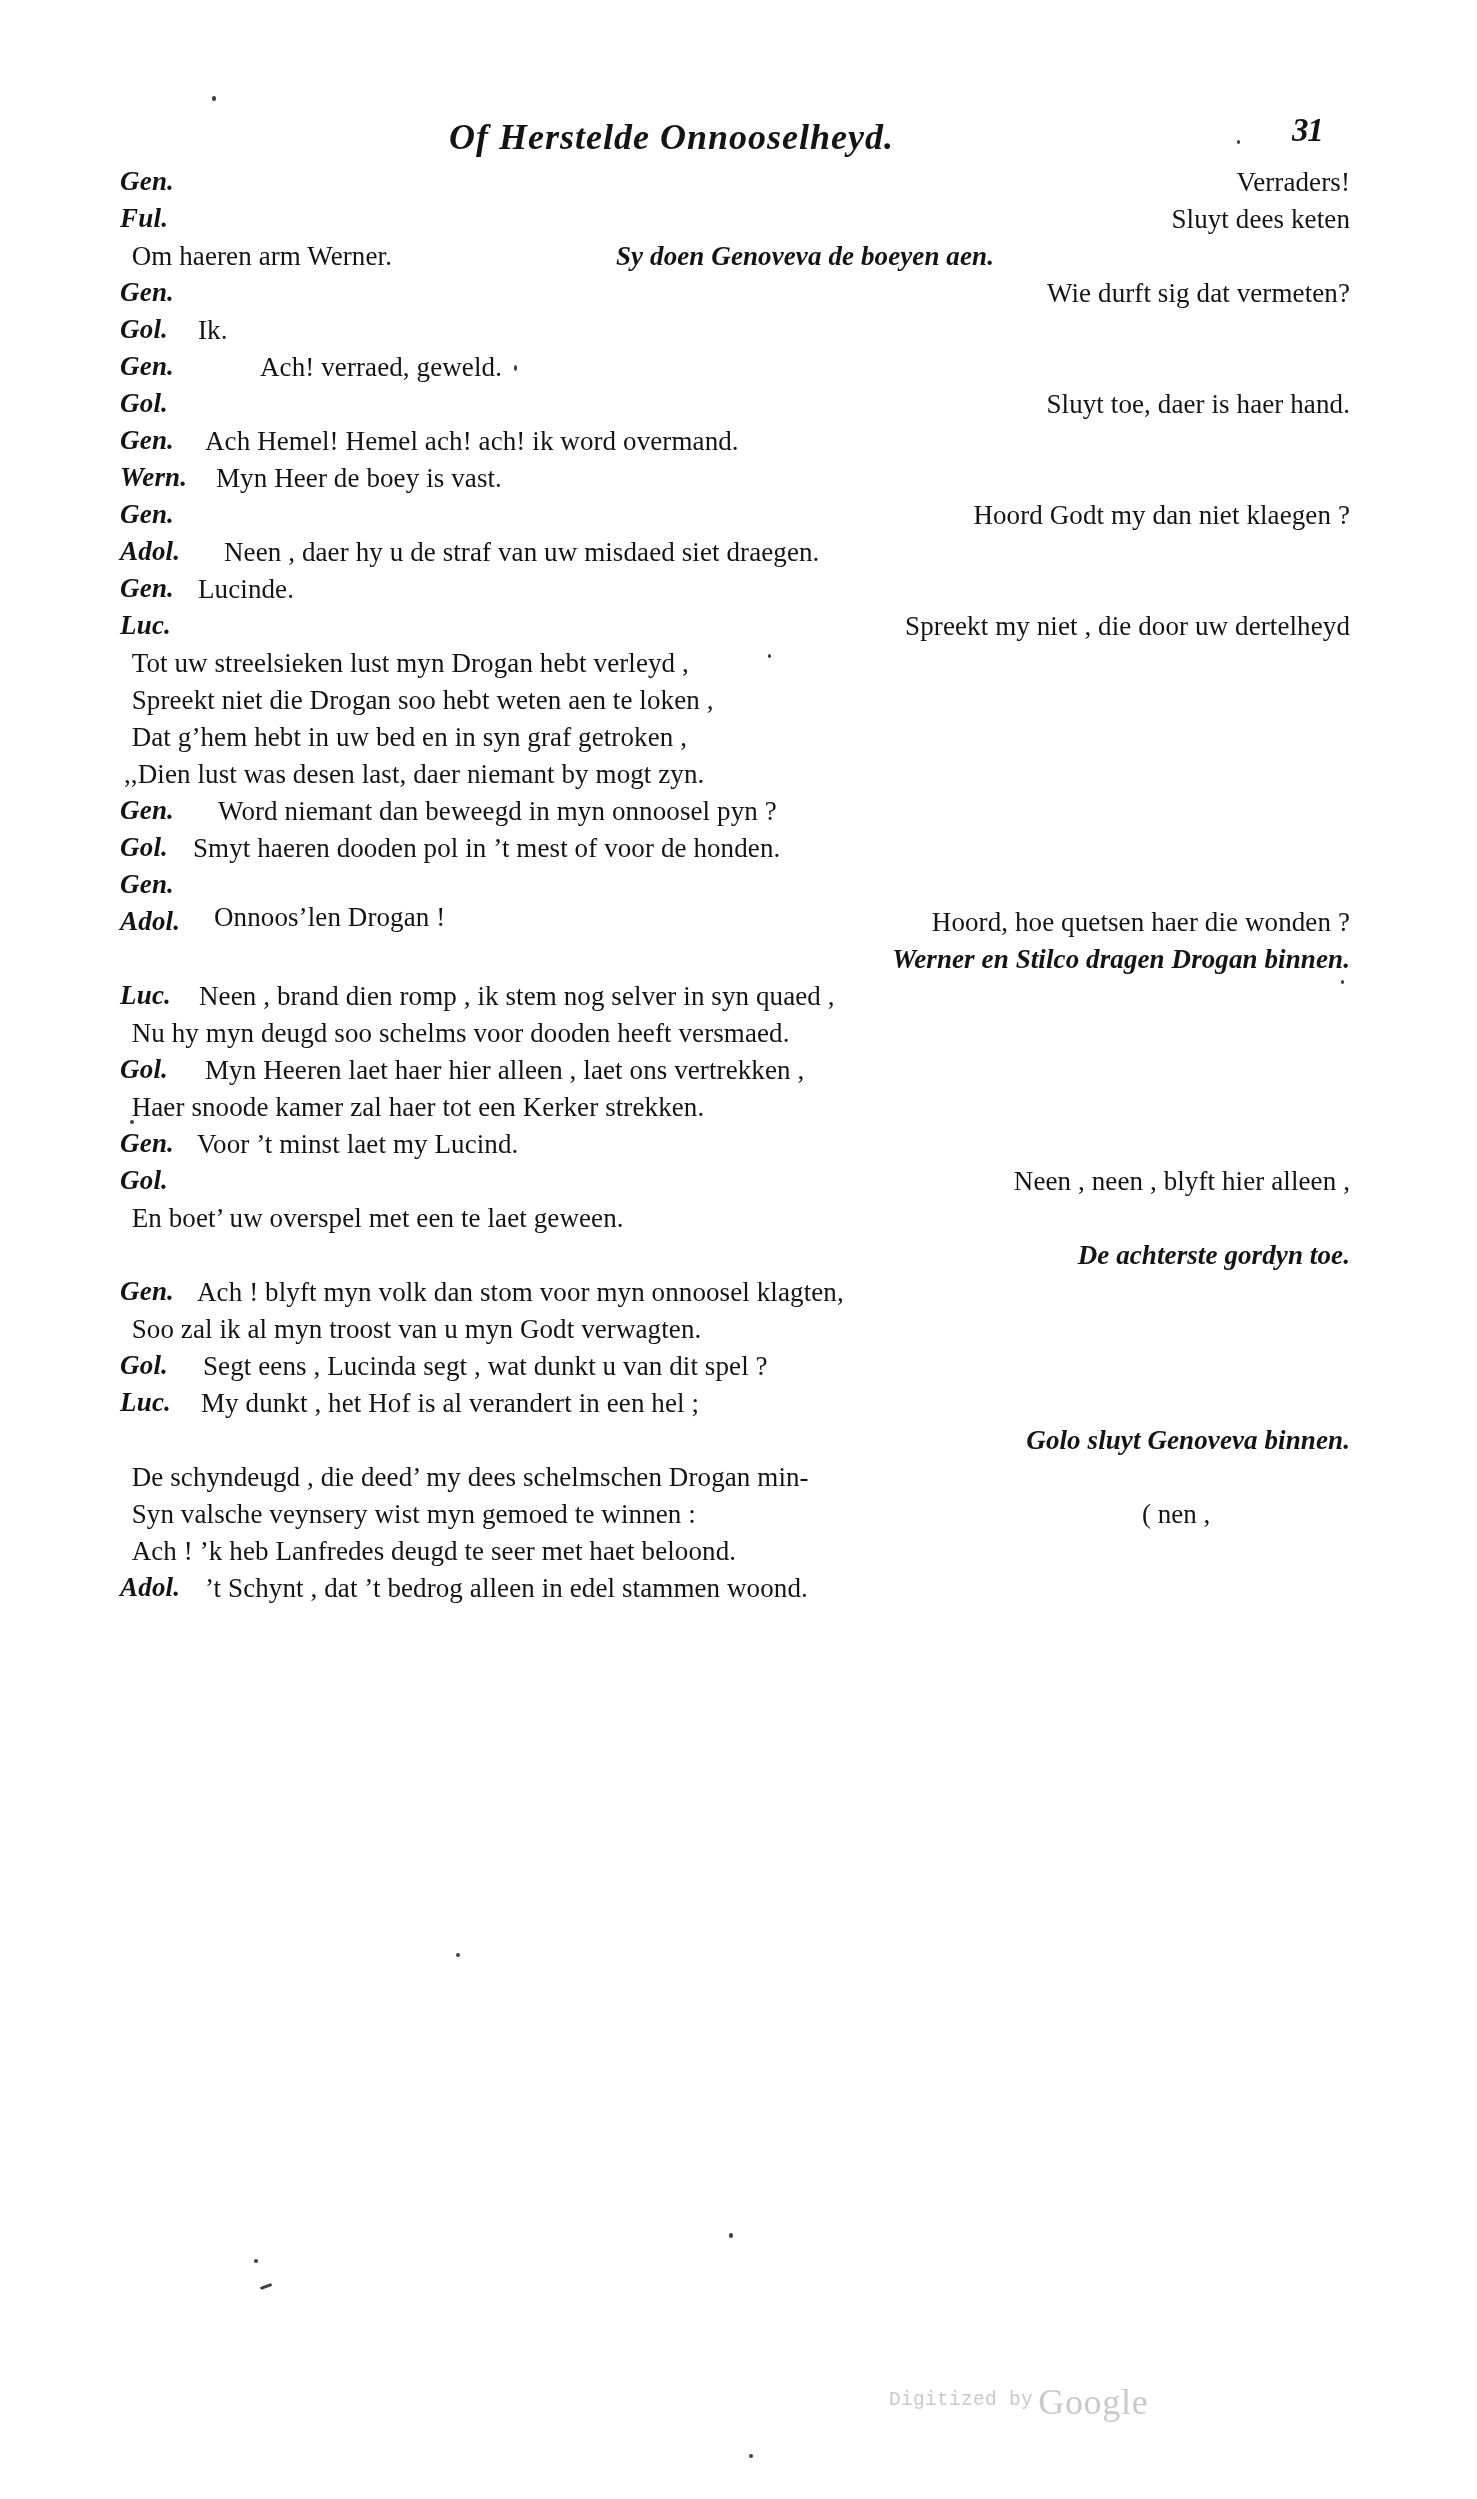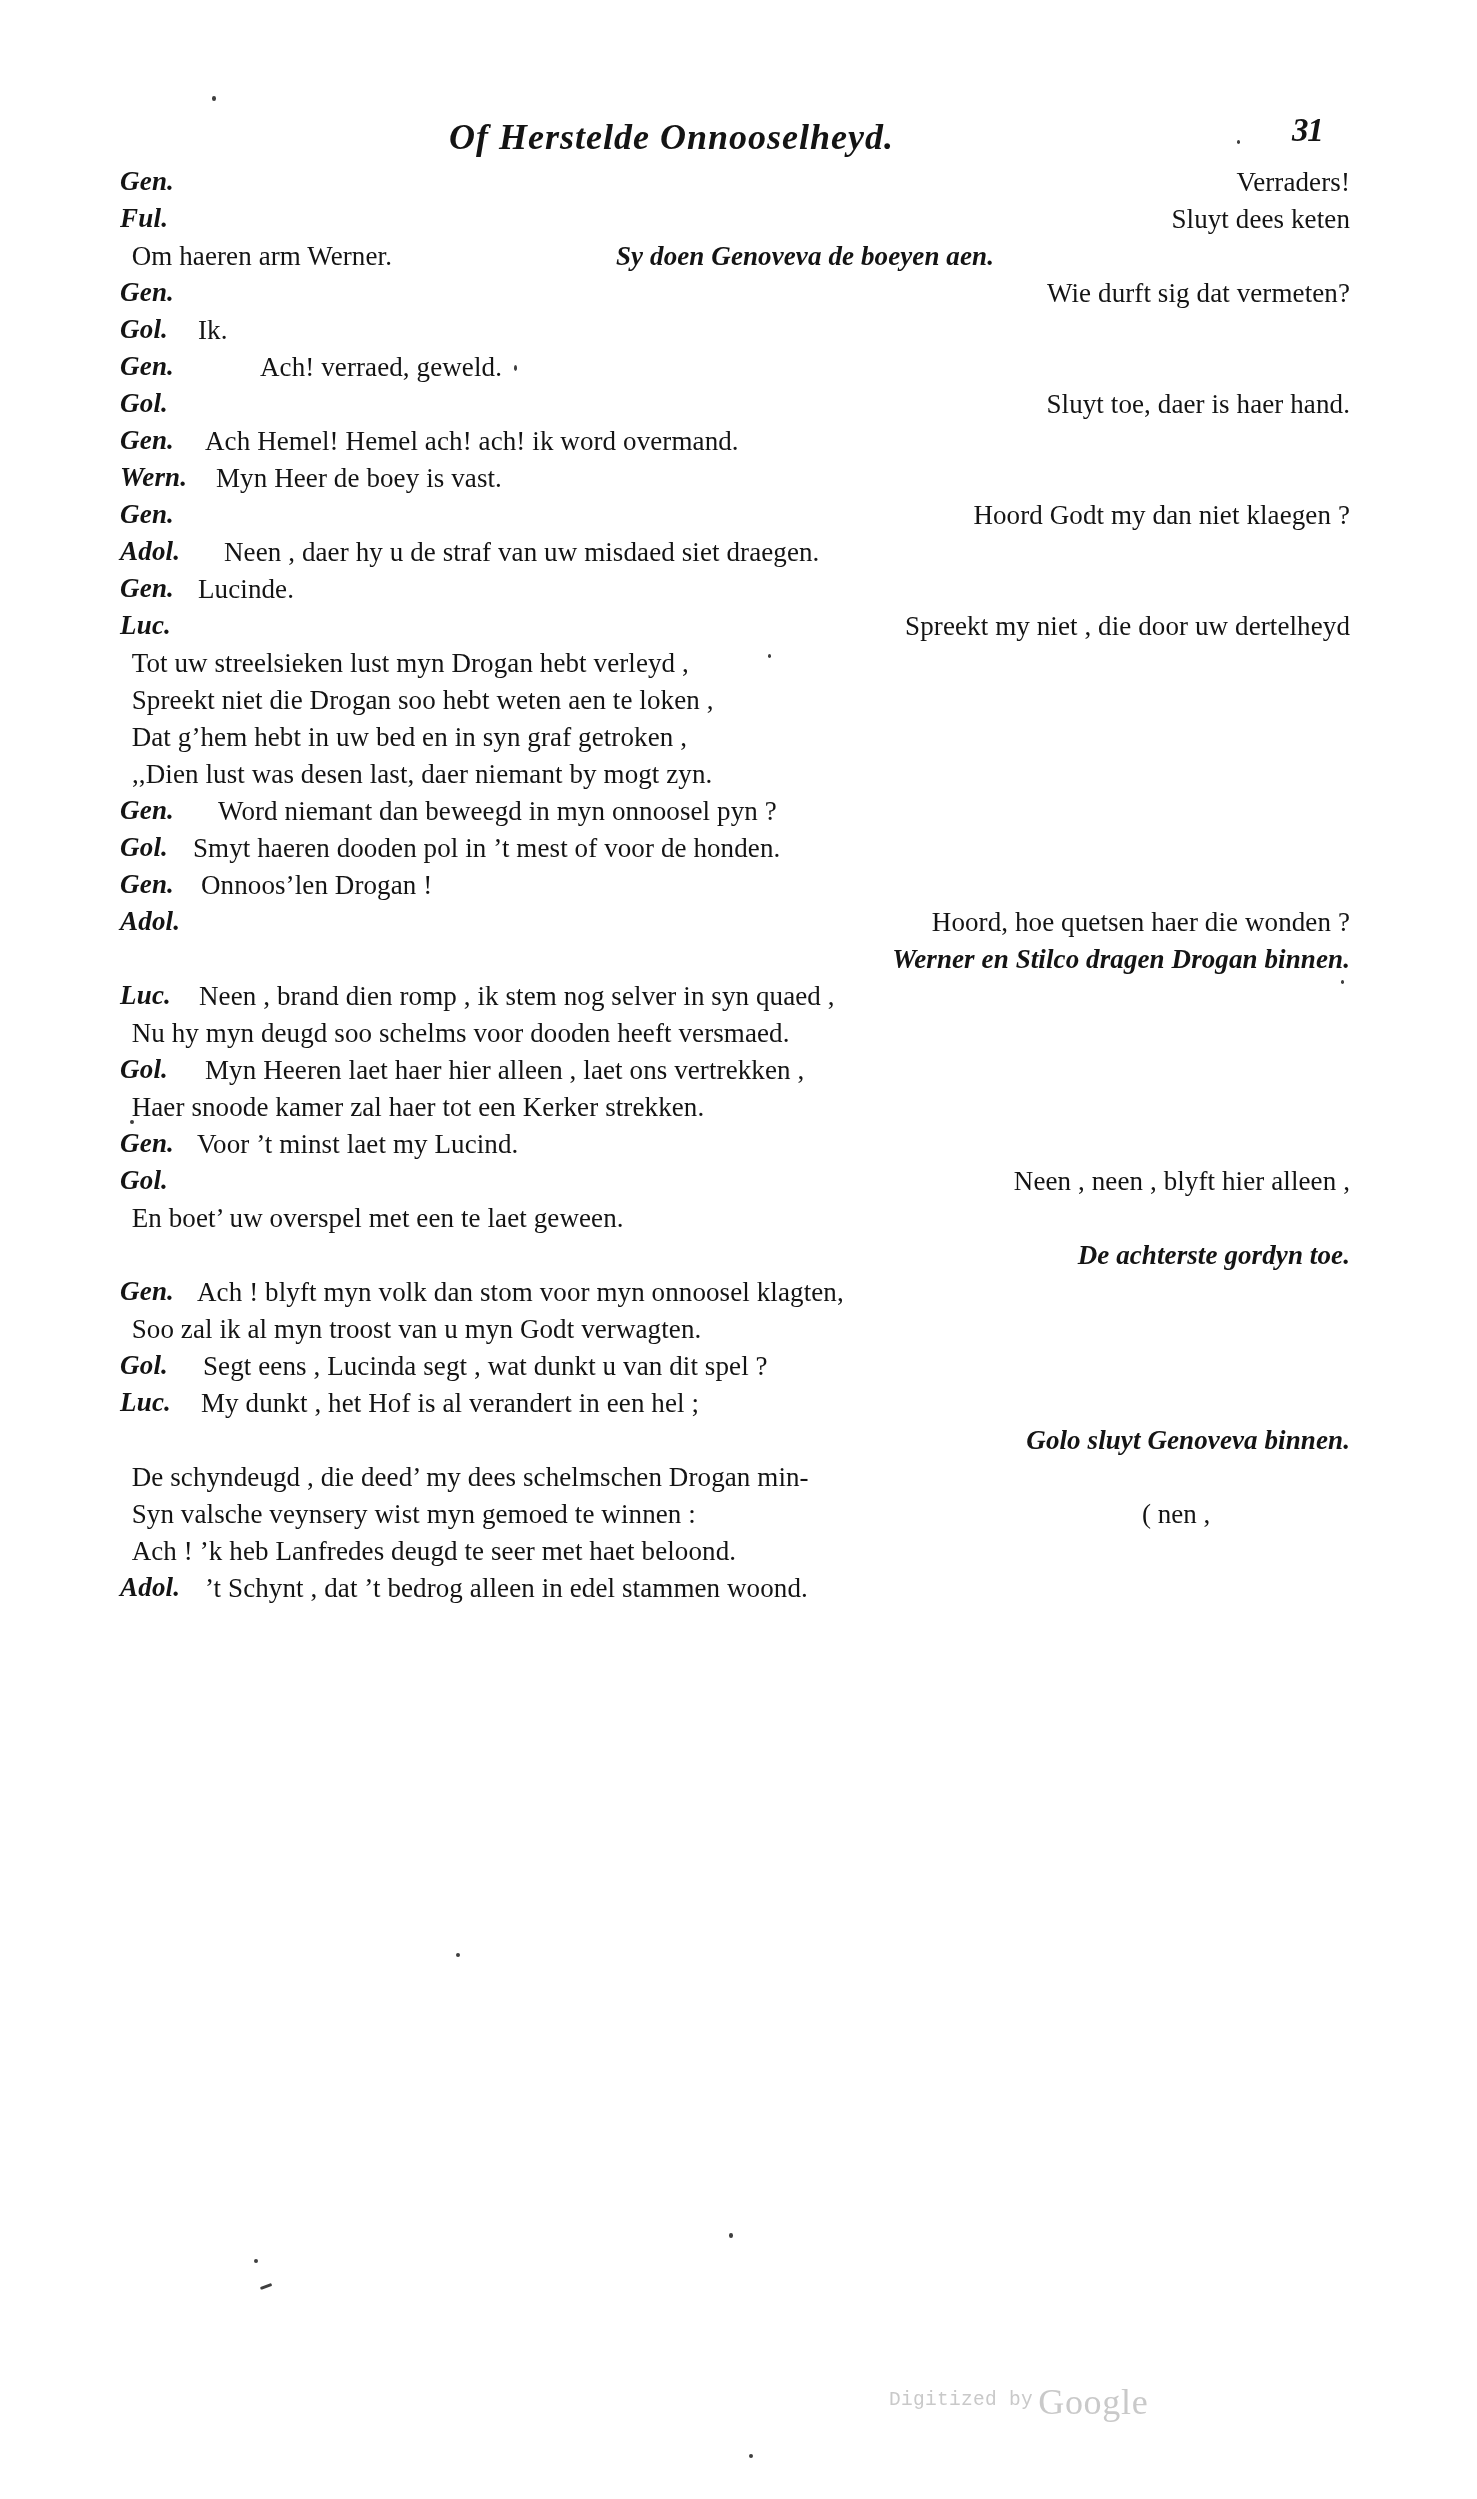--- a/index.html
+++ b/index.html
@@ -83,21 +83,21 @@
 
   
   .vs.right {
     right: 0;
     left: auto;
     text-align: right;
   }
 
   
   .vs.full { left: 11.7px; }
-  .vs.full2 { left: 12px; }
+  .vs.full2 { left: 4px; }
 
   
   .stage {
     position: absolute;
     top: 0.7px;
     right: 0;
     font-size: 27px;
     font-style: italic;
     font-weight: bold;
     letter-spacing: 0.1px;
@@ -220,21 +220,21 @@
       <div class="ln">
         <span class="spk">Gen.</span>
         <span class="vs" style="left: 98px;">Word niemant dan beweegd in myn onnoosel pyn ?</span>
       </div>
       <div class="ln">
         <span class="spk">Gol.</span>
         <span class="vs" style="left: 73px;">Smyt haeren dooden pol in ’t mest of voor de honden.</span>
       </div>
       <div class="ln">
         <span class="spk">Gen.</span>
-        <span class="vs" style="left: 81px;">Onnoos’len Drogan !</span>
+        <span class="vs" style="left: 94px; margin-top: 32px;">Onnoos’len Drogan !</span>
       </div>
       <div class="ln">
         <span class="spk">Adol.</span>
         <span class="vs right">Hoord, hoe quetsen haer die wonden ?</span>
       </div>
       <div class="ln">
         <span class="stage">Werner en Stilco dragen Drogan binnen.</span>
       </div>
       <div class="ln">
         <span class="spk">Luc.</span>

